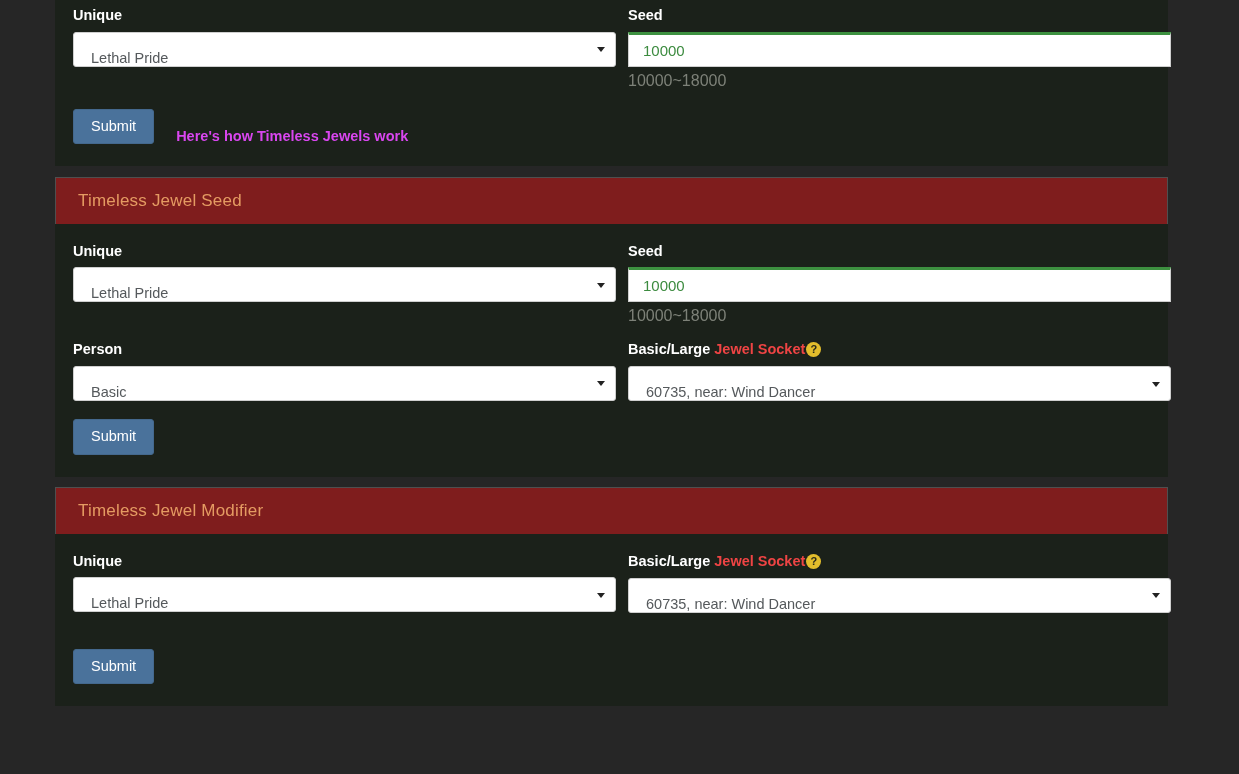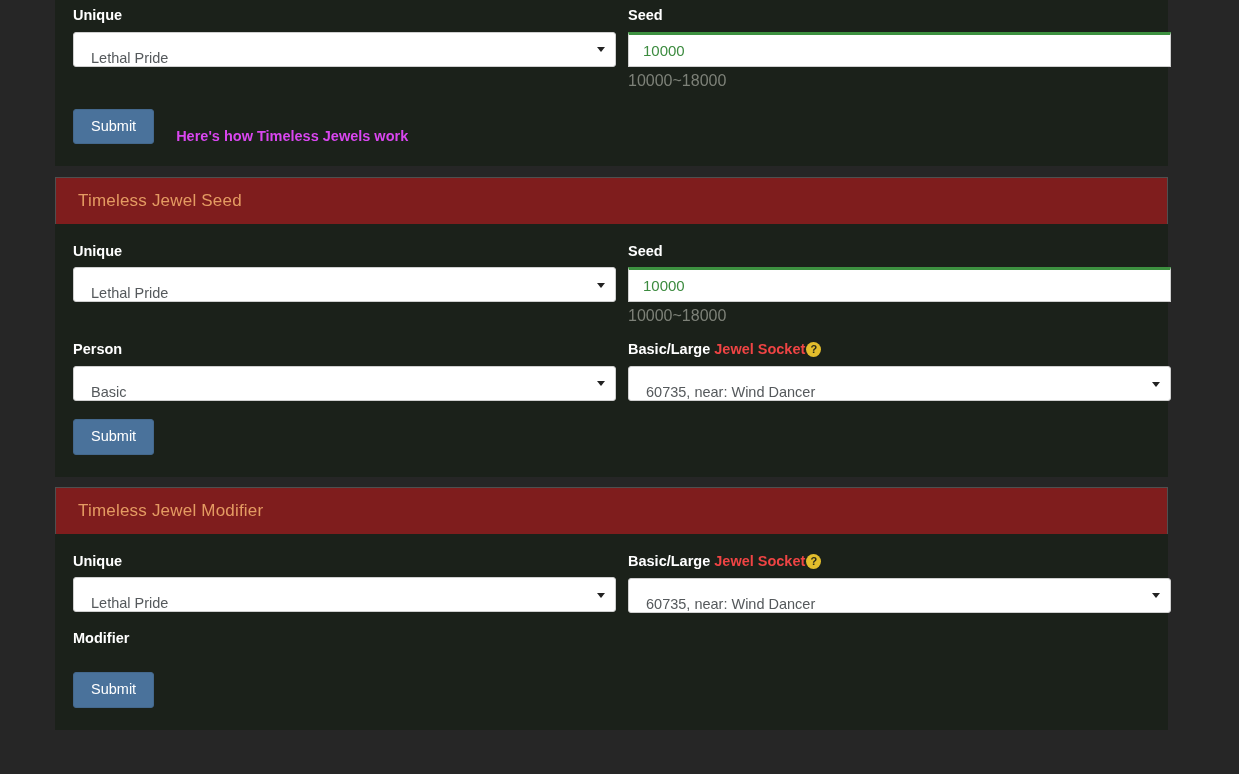--- a/index.html
+++ b/index.html
@@ -269,21 +269,20 @@
             </label>
             <div class="select">
               <span>60735, near: Wind Dancer</span>
               <span class="caret"></span>
             </div>
           </div>
         </div>
 
         <div class="row mt18">
           <div class="col-full">
-            <label class="field-label">Modifier</label>
           </div>
         </div>
 
         <div class="submit-row mt18">
           <button class="btn-submit">Submit</button>
         </div>
 
       </div>
     </div>
 

